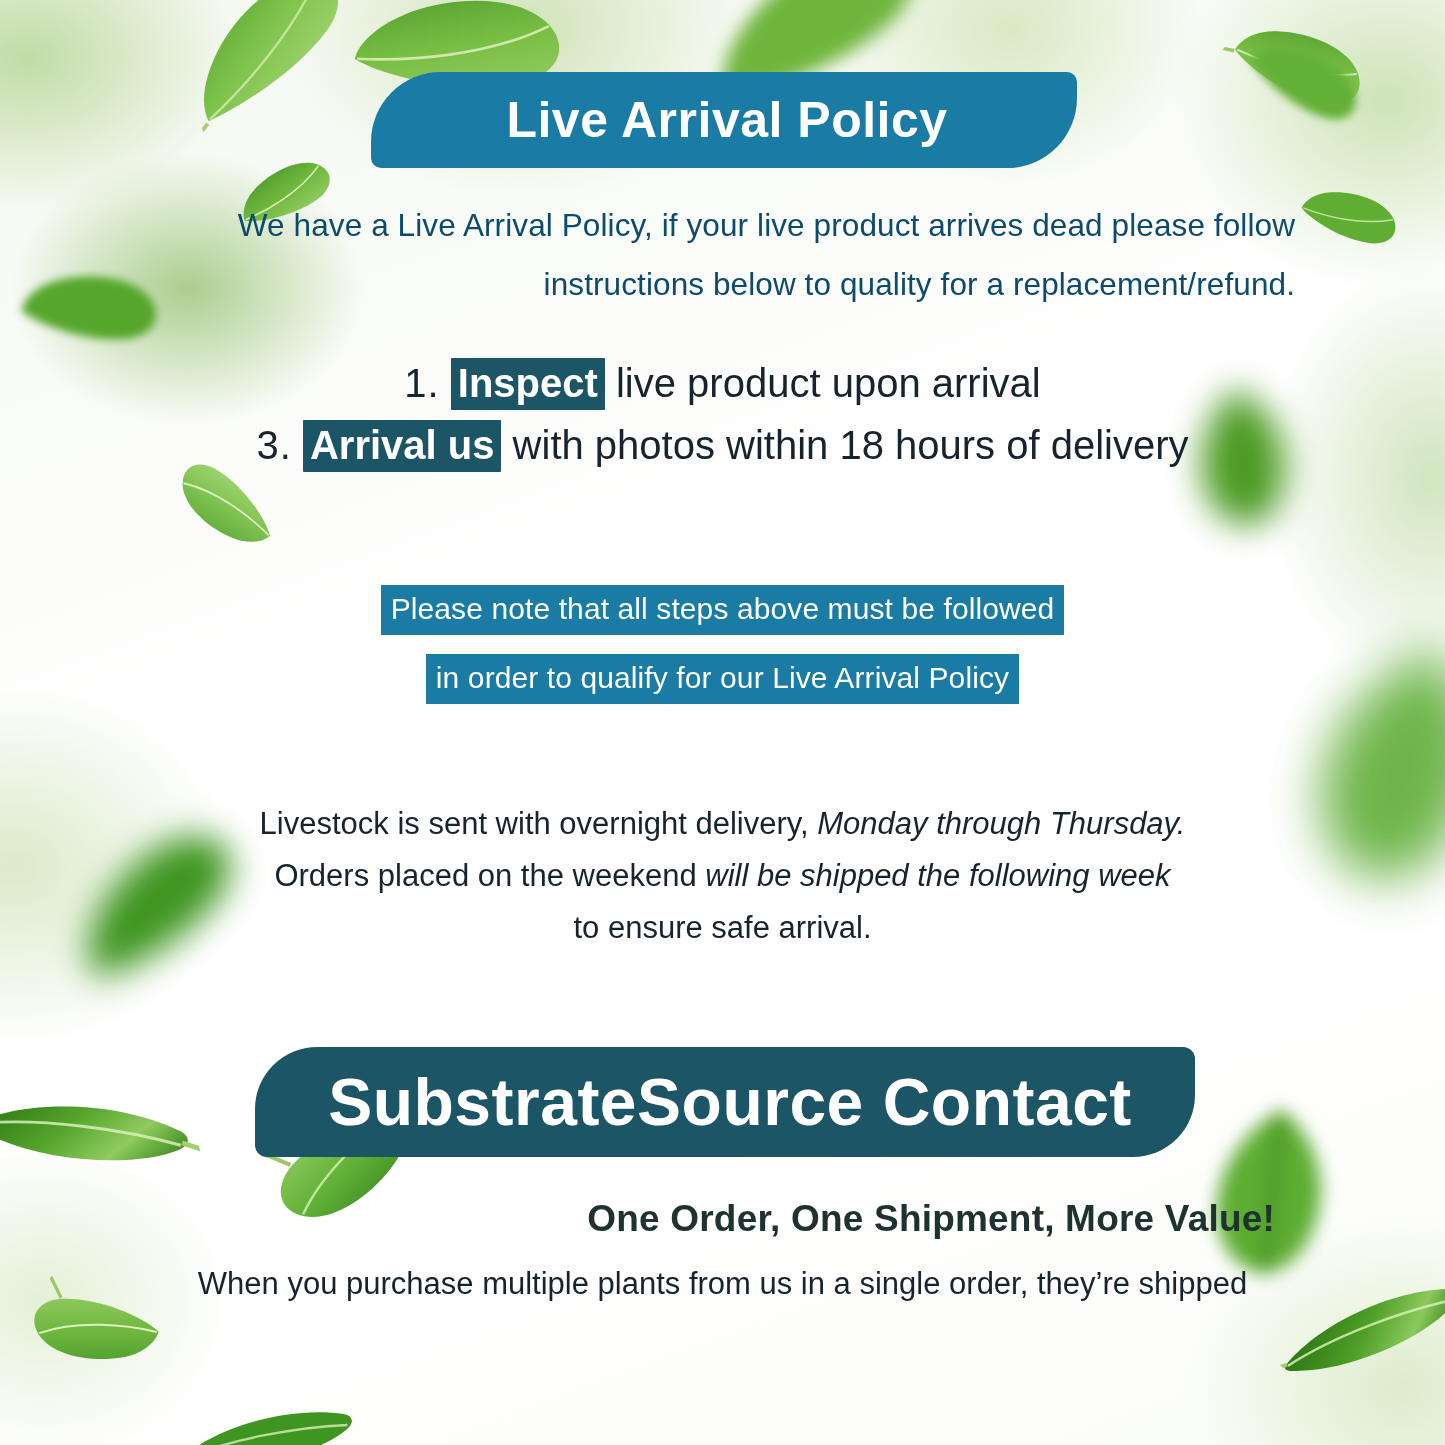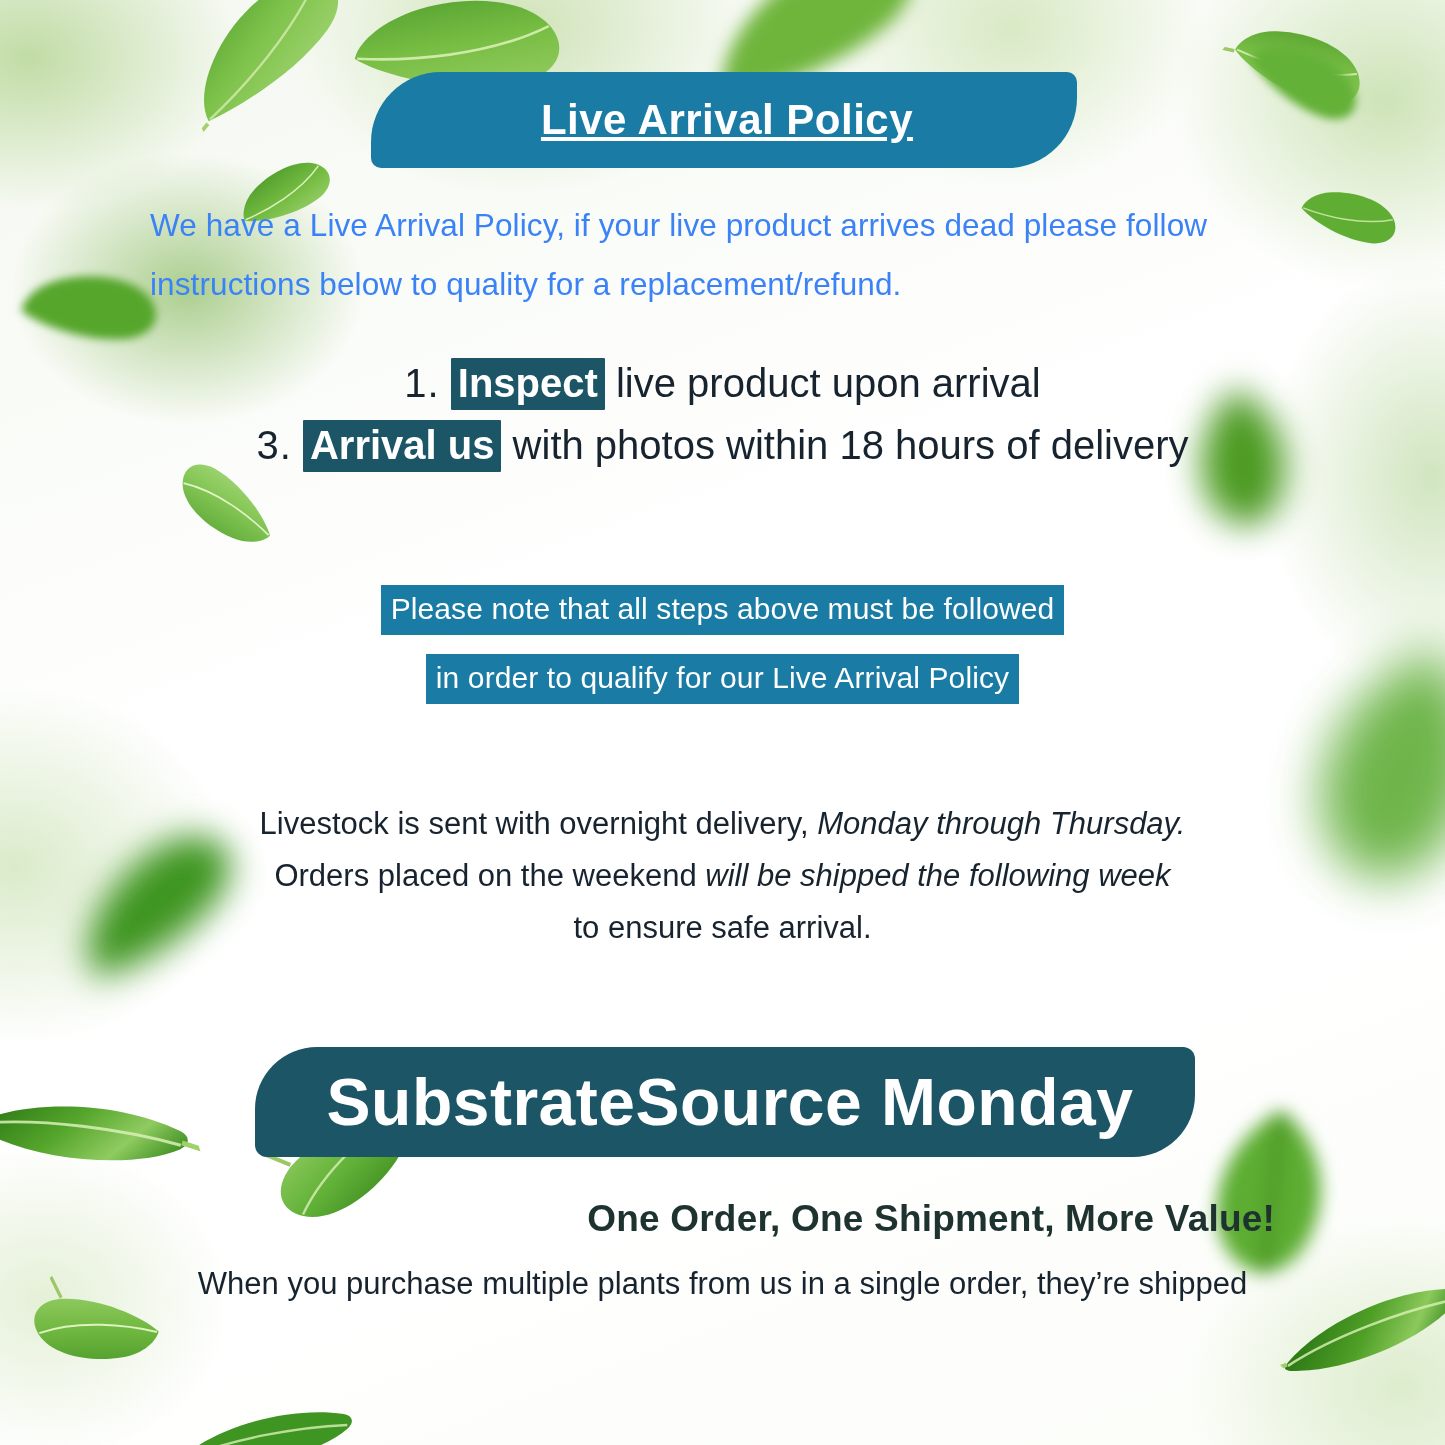--- a/index.html
+++ b/index.html
@@ -65,36 +65,35 @@
 
   
   #title-banner {
     position: absolute;
     left: 371px;
     top: 72px;
     width: 706px;
     height: 96px;
     background: #1a7ba4;
     border-radius: 64px 14px 14px 64px;
-    font-size: 42px;
+    font-size: 50px;
     line-height: 96px;
     padding-left: 26px;
     padding-right: 20px;
-    text-decoration: underline;
   }
   #title-banner.rr { border-radius: 70px 10px 70px 10px; }
 
   
   #intro {
     position: absolute;
     left: 150px;
     top: 196px;
     width: 1145px;
-    text-align: left;
-    color: #3b82f6;
+    text-align: right;
+    color: #0c4a6e;
     font-size: 31.5px;
     line-height: 59px;
     letter-spacing: .1px;
   }
 
   
   #steps {
     position: absolute;
     left: 170px;
     top: 352px;
@@ -420,21 +419,21 @@
     </div>
     <div>to ensure safe arrival.</div>
   </div>
 
   <div id="note">
     <span class="nline">Please note that all steps above must be followed</span>
     <div class="gap"></div>
     <span class="nline">in order to qualify for our Live Arrival Policy</span>
   </div>
 
-  <div class="banner" id="product-banner">SubstrateSource Monday</div>
+  <div class="banner" id="product-banner">SubstrateSource Contact</div>
 
   <div id="sub-heading">One Order, One Shipment, More Value!</div>
 
   <div id="bottom-para">
     <div>When you purchase multiple plants from us in a single order, they’re shipped</div>
   </div>
 
 </div>
 
 </body></html>

